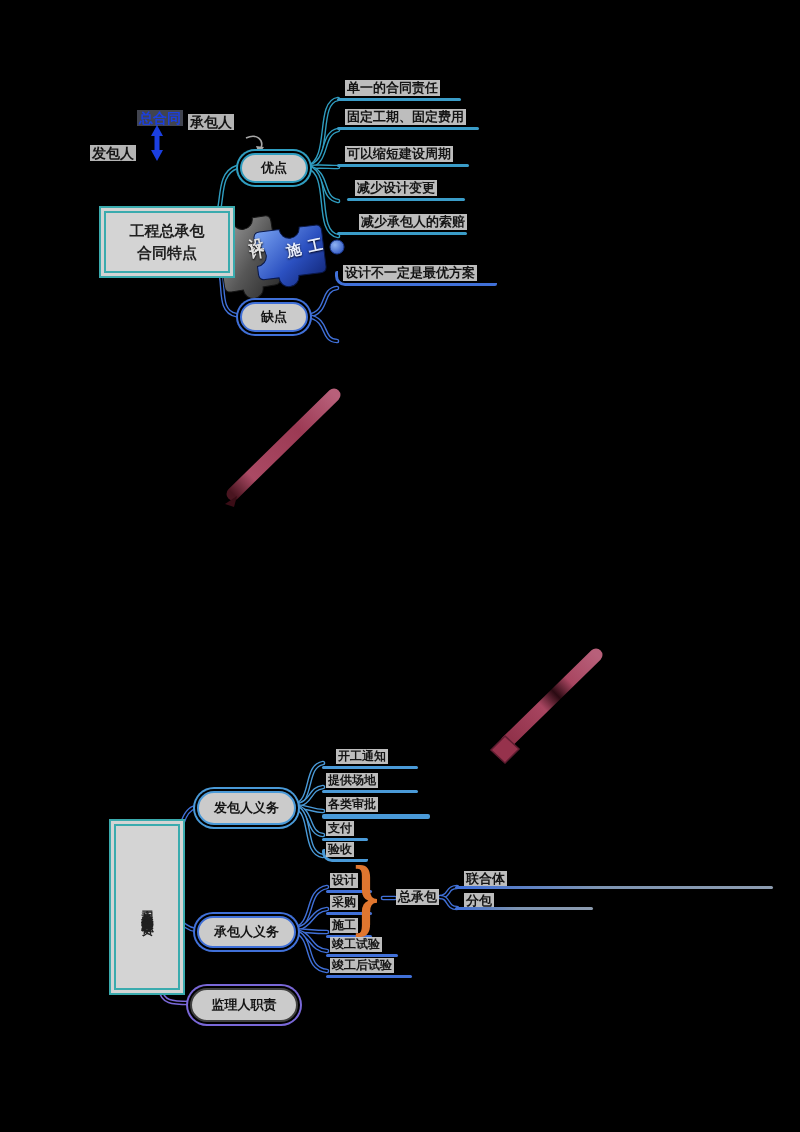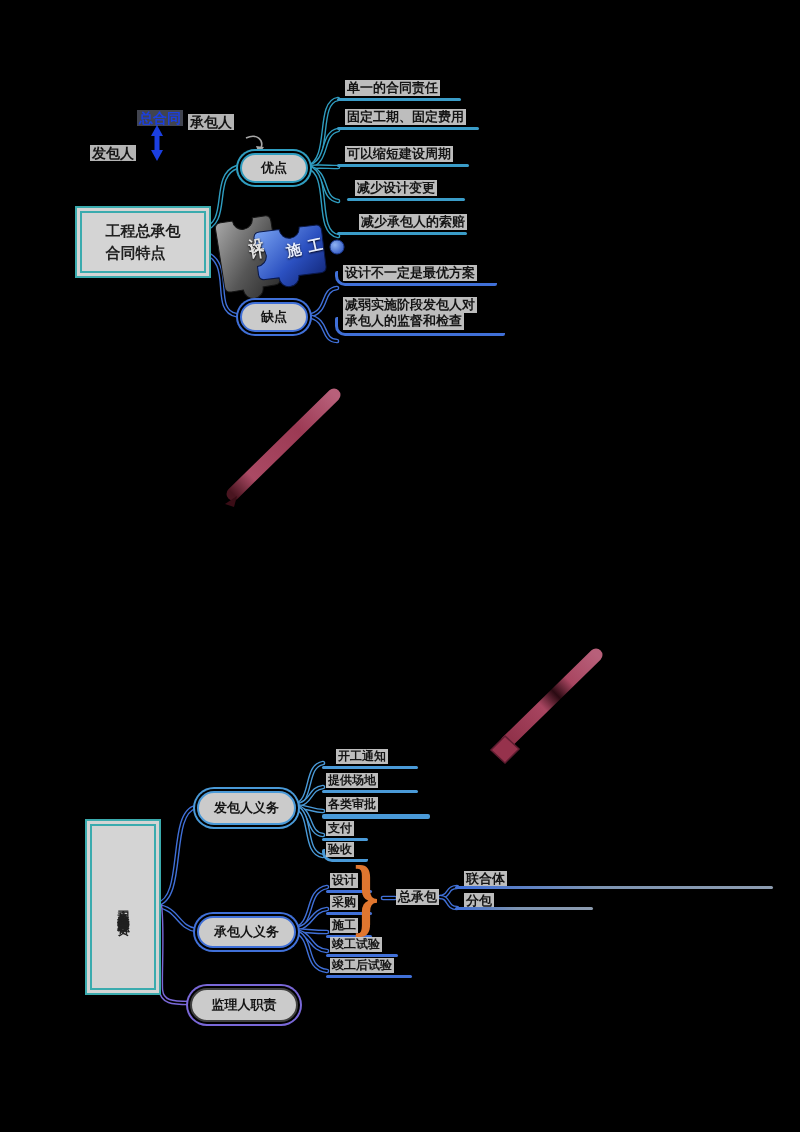--- a/index.html
+++ b/index.html
@@ -20,23 +20,23 @@
   .cap{background:none !important;border-left:3px solid #4070d8;border-bottom:3px solid #4070d8;border-bottom-left-radius:10px;}
   .cap.lb{border-color:#4a9ad8}
 
   .oval{position:absolute;display:flex;align-items:center;justify-content:center;border-radius:999px;
         background:#cbcbcb;font-weight:bold;font-size:13px;color:#141414;}
   .ov-teal{border:2px solid #2f9dc0;box-shadow:0 0 0 2px #000,0 0 0 4px #2f9dc0;}
   .ov-blue{border:2px solid #4070d8;box-shadow:0 0 0 2px #000,0 0 0 4px #4070d8;}
   .ov-lblue{border:2px solid #4a9ad8;box-shadow:0 0 0 2px #000,0 0 0 4px #4a9ad8;}
   .ov-purple{border:2px solid #404040;box-shadow:0 0 0 2px #000,0 0 0 4px #7a68d8;}
 
-  .rootbox{position:absolute;display:flex;align-items:center;justify-content:center;text-align:left;
+  .rootbox{position:absolute;display:flex;align-items:center;justify-content:center;text-align:center;
         background:#d4d4d4;border:2px solid #3aabae;box-shadow:0 0 0 3px #d4d4d4,0 0 0 5px #3aabae;
-        font-weight:bold;color:#202020;}
+        font-weight:bold;color:#202020;margin-left:24px;}
   .root-top{font-size:15px;line-height:1.5;}
   .root-vert{writing-mode:vertical-rl;font-size:12px;letter-spacing:1px;}
 
   .note{position:absolute;font-size:14px;font-weight:bold;color:#141414;}
   .note .txt{background:rgba(200,200,200,.9);padding:0 2px;}
   .note-blue{color:#1b3fe0;}
   .note-blue .txt{background:rgba(185,195,225,.35);}
 
   .hline{position:absolute;height:3px;border-radius:2px;background:linear-gradient(90deg,#3f6fd8,#7d94b2 45%,#8d9cb0);}
   .brace{position:absolute;color:#e0762f;font-family:"Liberation Serif",serif;font-size:82px;line-height:78px;
@@ -231,25 +231,20 @@
   <div class="pz-cons" style="left:286px;top:238px;">施工</div>
 
   <div class="oval ov-blue" style="left:240px;top:302px;width:64px;height:26px;">
     <span>缺点</span>
     </div>
 
   <div class="lbl" style="left:335px;top:265px;width:162px;">
     <span class="txt" style="margin-left:8px">设计不一定是最优方案</span>
     <div class="ul cap" style="height:12px;margin-top:-10px"></div></div>
 
-  <div class="lbl" style="left:335px;top:297px;width:170px;">
-    <div><span class="txt" style="margin-left:8px">减弱实施阶段发包人对</span></div>
-    <div><span class="txt" style="margin-left:8px">承包人的监督和检查</span></div>
-    <div class="ul cap" style="height:16px;margin-top:-13px"></div>
-    </div>
 
   <div class="rootbox root-vert" style="left:90px;top:824px;width:62px;height:162px;">
     <span>工程总承包合同各方管理职责</span>
     </div>
 
   <div class="oval ov-lblue" style="left:197px;top:791px;width:95px;height:30px;text-align:right;">
     <span>发包人义务</span>
     </div>
 
   <div class="lbl sm" style="left:322px;top:749px;width:96px;">

